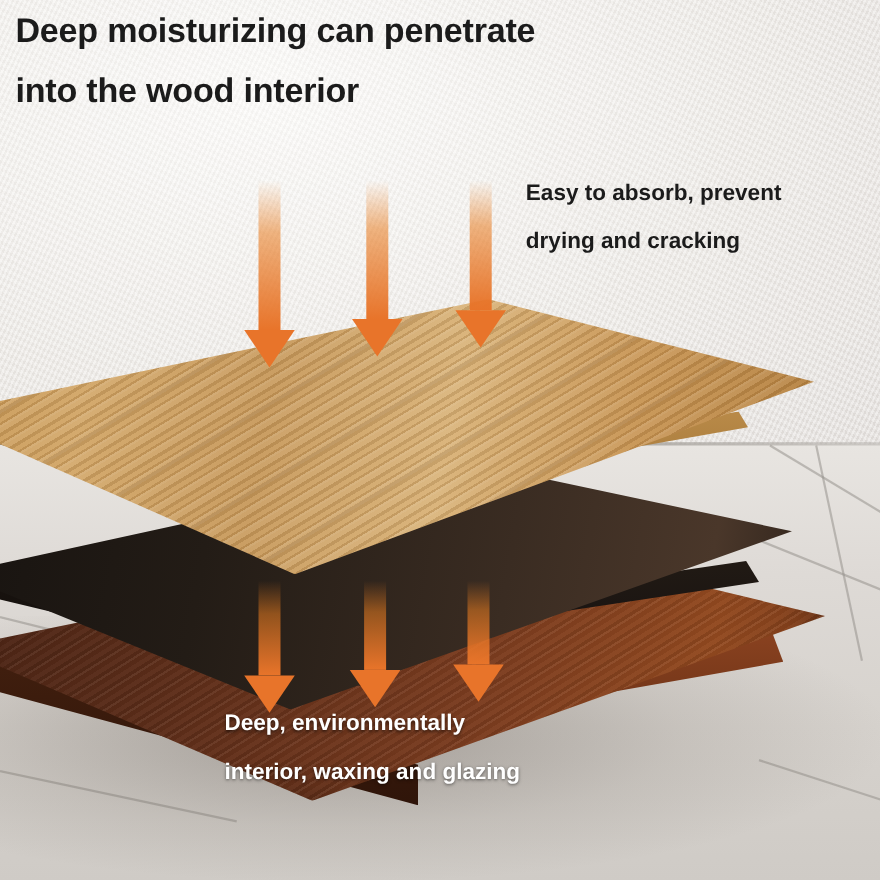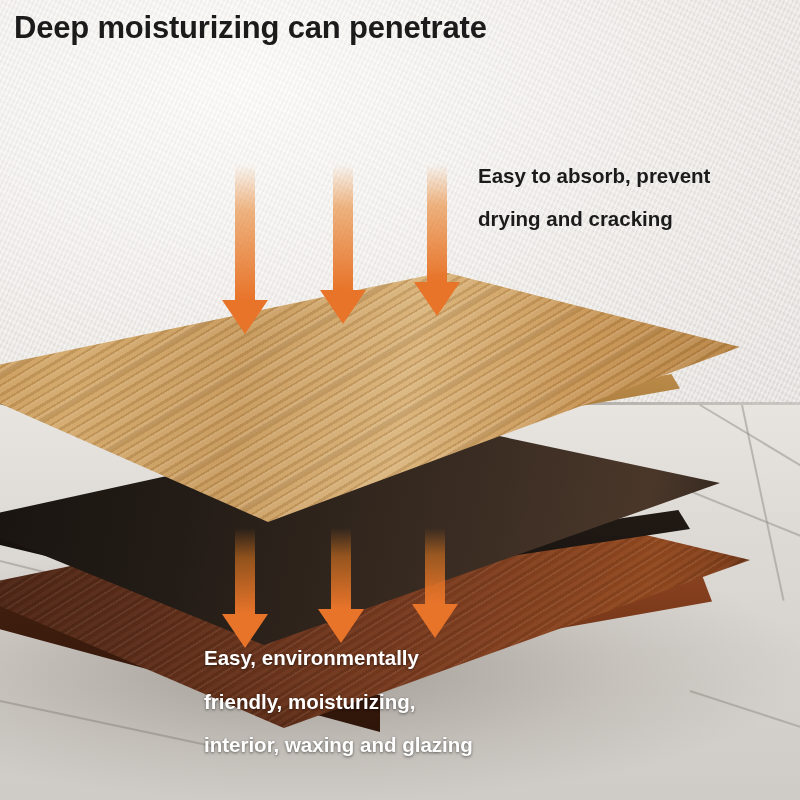--- a/index.html
+++ b/index.html
@@ -289,26 +289,26 @@
     <div class="shaft" style="height:81px;"></div>
     <div class="head" style="top:81px;"></div>
   </div>
   <div class="arrow" style="left:412px; top:528px; height:110px;">
     <div class="shaft" style="height:76px;"></div>
     <div class="head" style="top:76px;"></div>
   </div>
 
   <div class="headline" style="top:12px;">
     <span class="l1">Deep moisturizing can penetrate</span>
+    <span class="l2">into the wood interior</span>
   </div>
 
   <div class="note-right">
     <span>Easy to absorb, prevent</span>
     <span>drying and cracking</span>
   </div>
 
   <div class="note-bottom">
-    <span>Easy, environmentally</span>
-    <span>friendly, moisturizing,</span>
+    <span>Deep, environmentally</span>
     <span>interior, waxing and glazing</span>
   </div>
 
 </div>
 
 </body></html>

